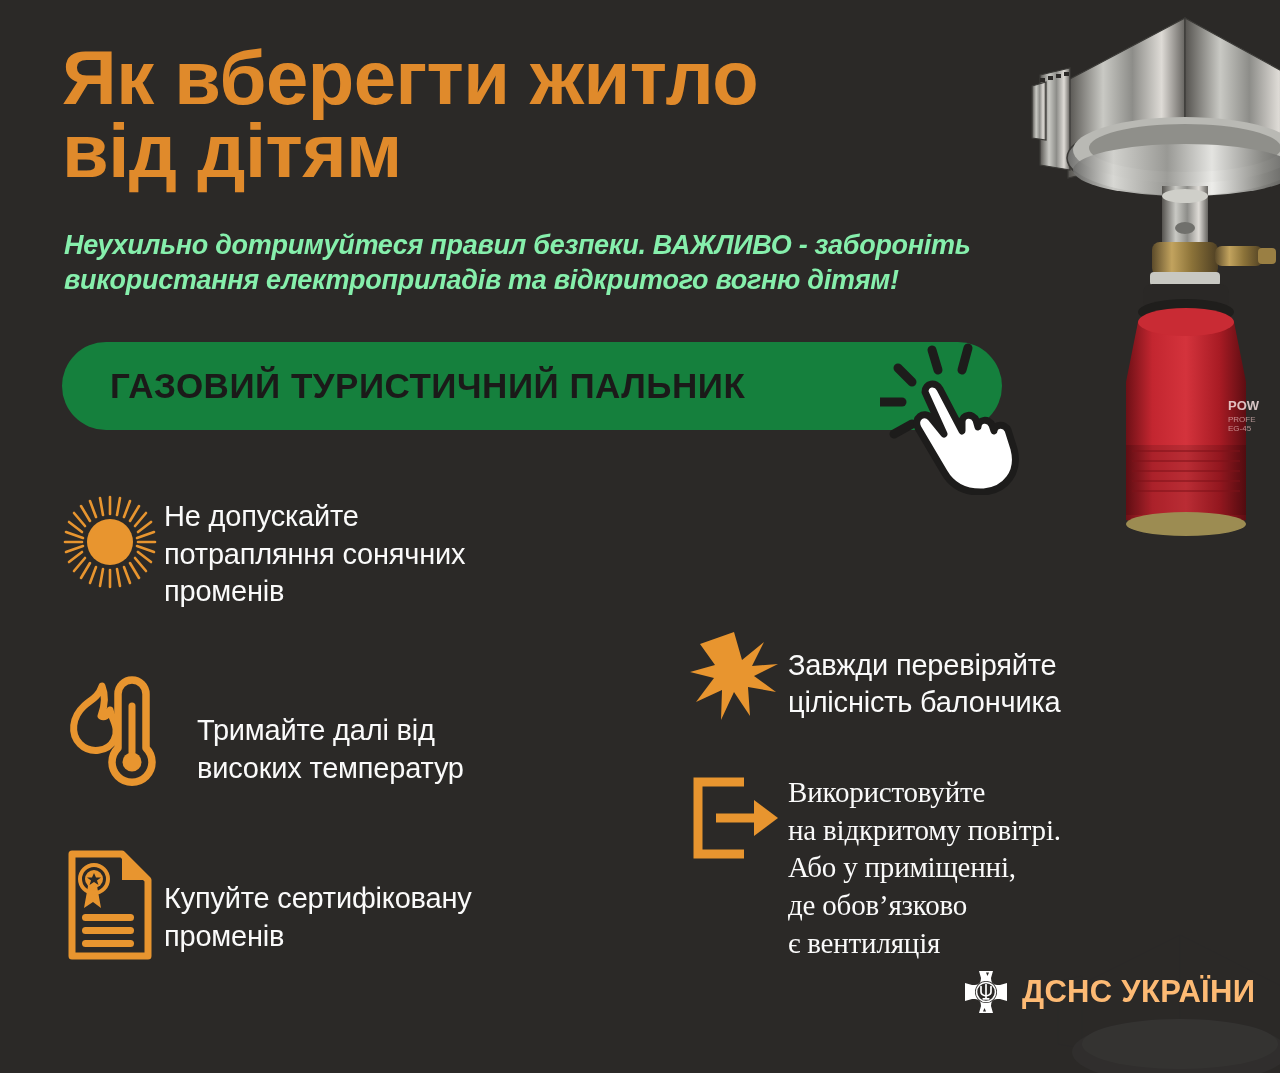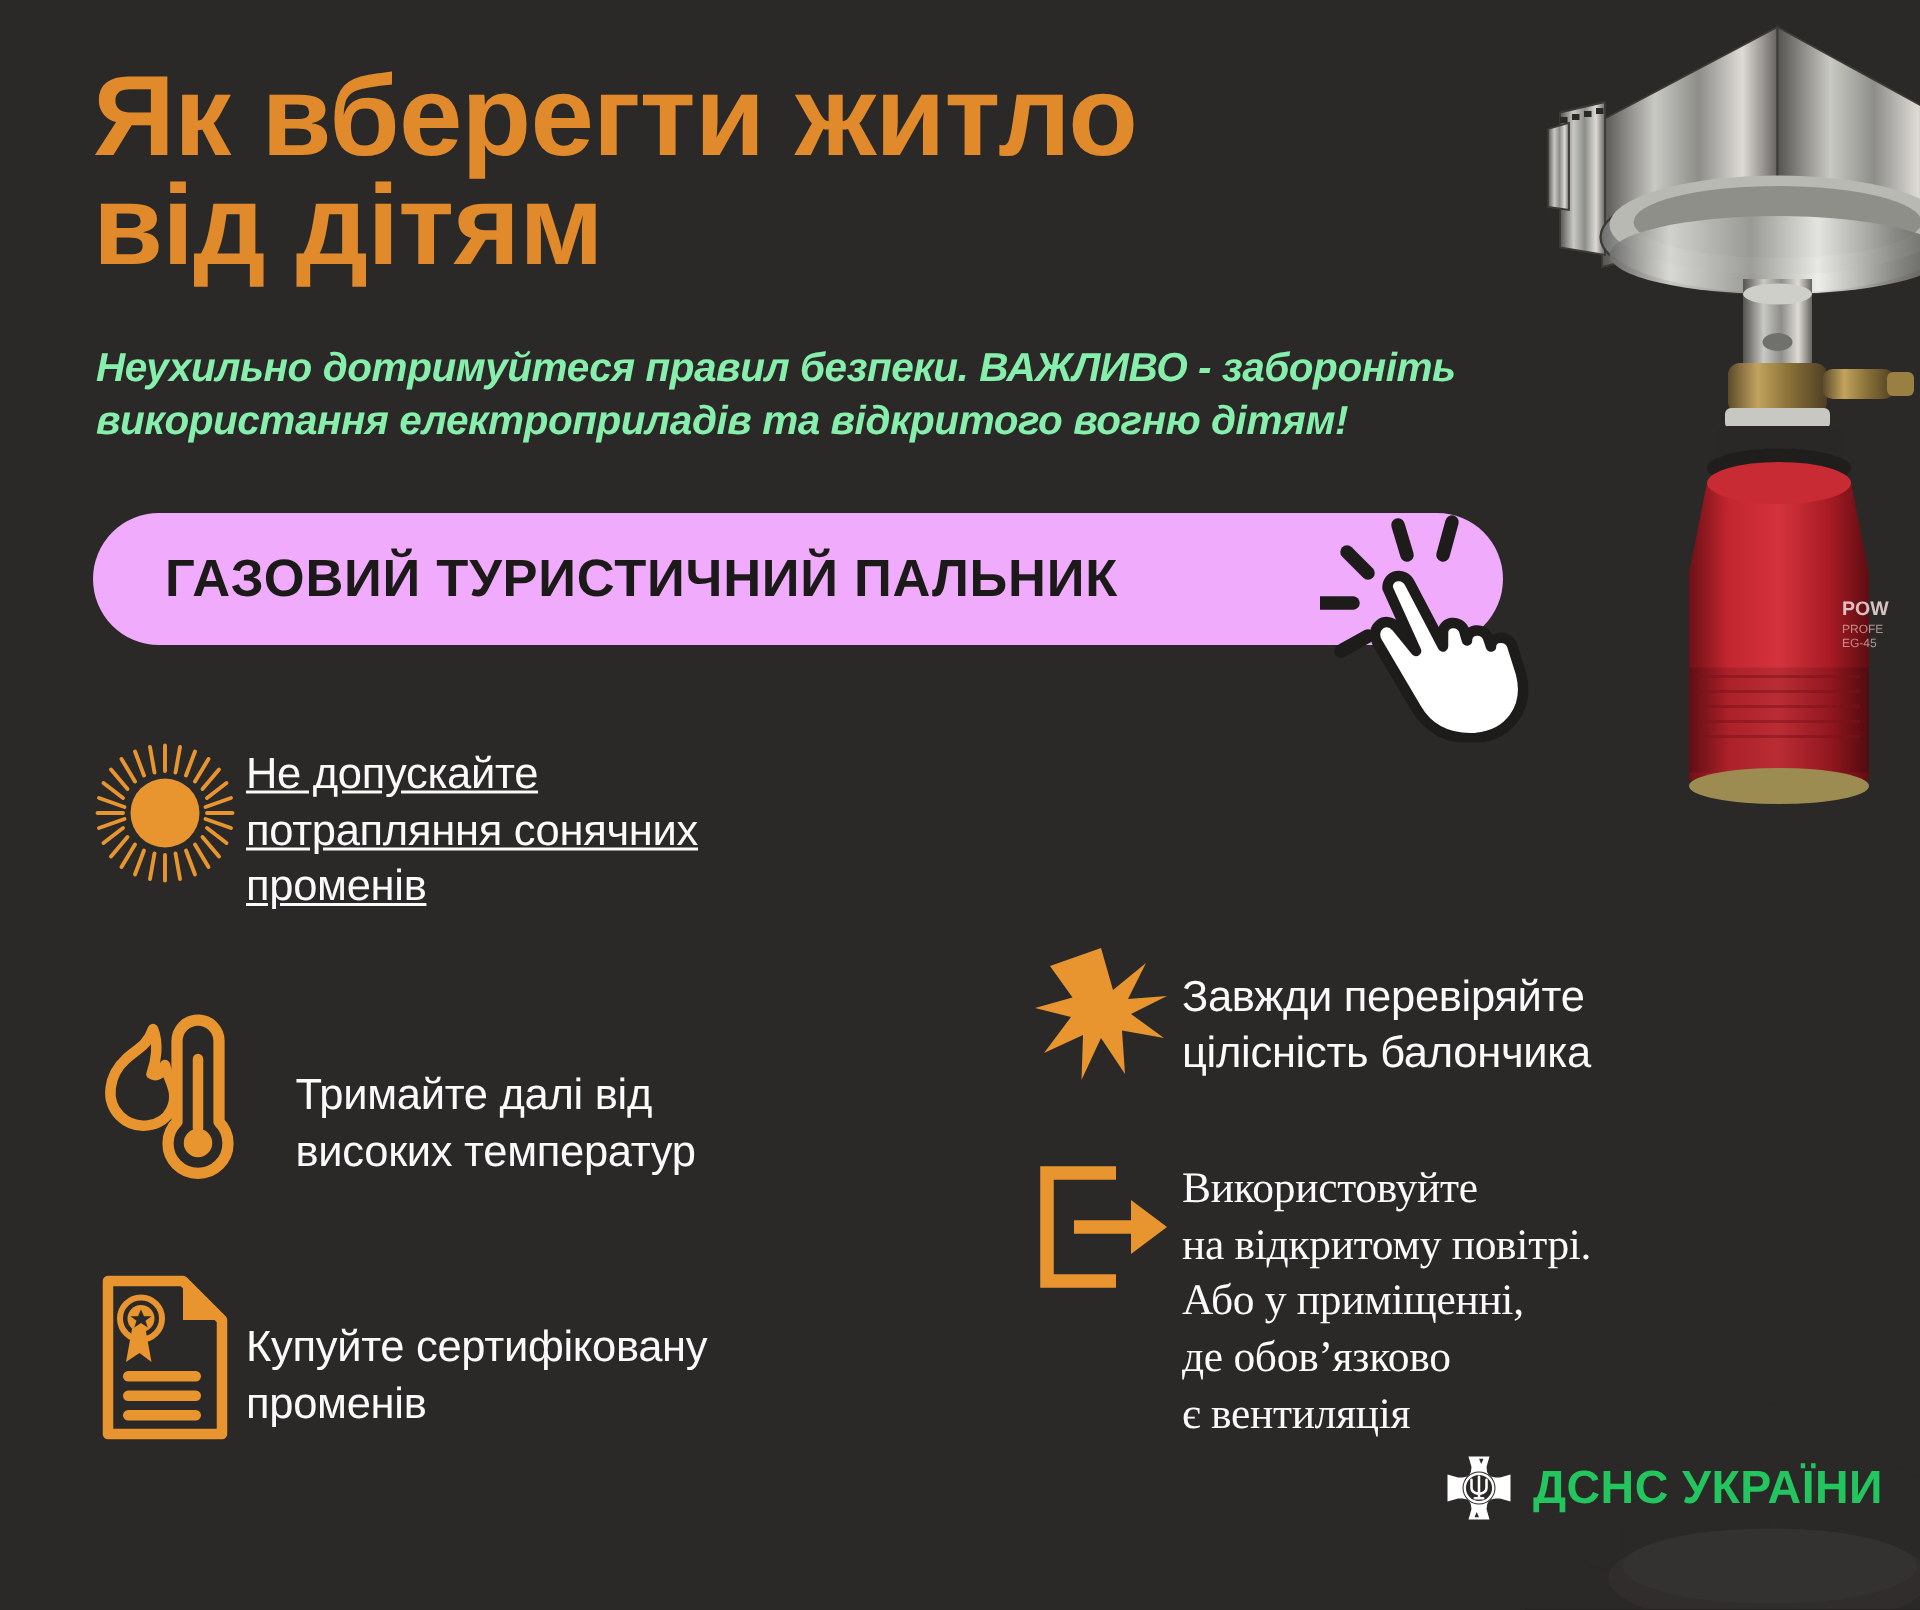--- a/index.html
+++ b/index.html
@@ -53,21 +53,21 @@
     line-height:1.28;
     white-space:pre-line;
     letter-spacing:-0.3px;
   }
 
   
   .banner{
     position:absolute;
     left:62px; top:342px;
     width:940px; height:88px;
-    background:#f0abfc;
+    background:#15803d;
     border-radius:44px;
     display:flex;
     align-items:center;
   }
   .banner-label{
     margin-left:48px;
     color:#1b1a19;
     font-weight:bold;
     font-size:35px;
     letter-spacing:0.5px;
@@ -102,36 +102,36 @@
     padding-top:2px;
     letter-spacing:-0.2px;
   }
 
   #tip-sun   { left:56px;  top:492px;  width:560px; }
   #tip-temp  { left:56px;  top:672px;  width:560px;gap:33px; }
   #tip-cert  { left:56px;  top:846px;  width:560px; }
   #tip-burst { left:680px; top:630px;  width:560px;align-items:flex-end; }
   #tip-vent  { left:680px; top:772px;  width:560px;font-family:Liberation Serif, serif; }
 
-  #tip-sun   .tip-text{ padding-top:6px;text-decoration:underline; }
+  #tip-sun   .tip-text{ padding-top:6px; }
   #tip-temp  .tip-text{ padding-top:40px; }
   #tip-cert  .tip-text{ padding-top:34px; }
   #tip-burst .tip-text{ padding-top:6px; }
   #tip-vent  .tip-text{ padding-top:2px; }
 
   
   .footer-logo{
     position:absolute;
     left:962px; top:968px;
     display:flex;
     align-items:center;
     gap:12px;
   }
   .footer-label{
-    color:#22c55e;
+    color:#fdba74;
     font-weight:bold;
     font-size:31px;
     letter-spacing:0.3px;
   }
 </style>
 </head>
 <body>
 
 <div id="poster">
 

